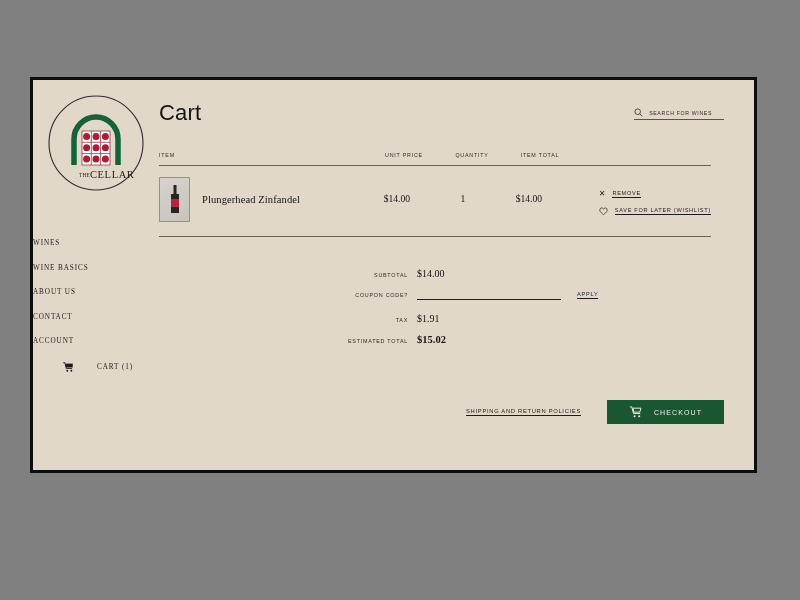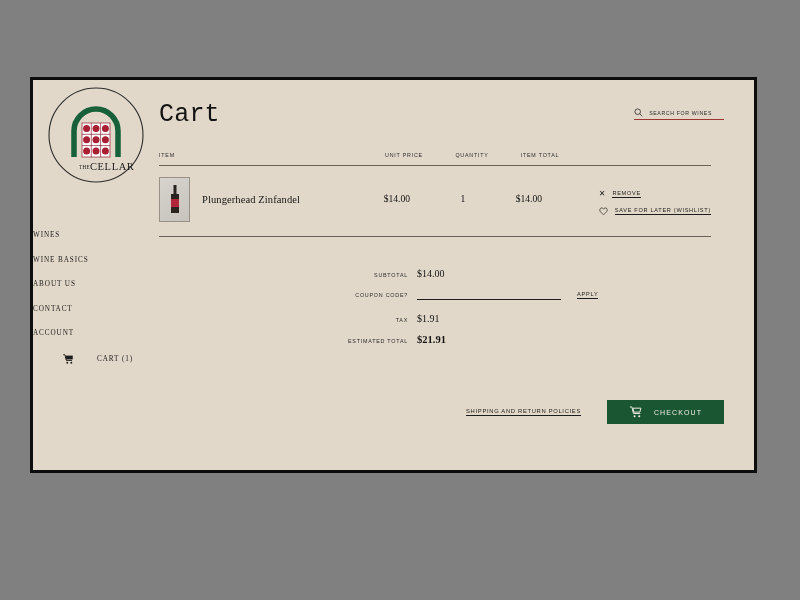--- a/index.html
+++ b/index.html
@@ -32,20 +32,21 @@
     height: 100%;
   }
 
   
   .left-col {
     position: absolute;
     left: 0;
     top: 0;
     width: 126px;
     height: 100%;
+    padding-top: 8px;
   }
 
   .logo-wrap {
     width: 104px;
     height: 104px;
     margin: 3px auto 0 auto;
     position: relative;
   }
 
   .nav {
@@ -87,22 +88,22 @@
   
   .head-row {
     position: relative;
     height: 64px;
   }
 
   .page-title {
     position: absolute;
     left: 0;
     top: 22px;
-    font-family: Liberation Mono, monospace;
-    font-size: 25px;
+    font-family: Liberation Sans, sans-serif;
+    font-size: 22px;
     color: #131313;
     letter-spacing: 0.2px;
     line-height: 1;
   }
 
   .search-box {
     position: absolute;
     right: 30px;
     top: 28px;
     display: flex;
@@ -478,21 +479,21 @@
           <div class="apply-link">Apply</div>
         </div>
 
         <div class="tot-row">
           <div class="tot-label">Tax</div>
           <div class="tot-value">$1.91</div>
         </div>
 
         <div class="tot-row">
           <div class="tot-label">Estimated Total</div>
-          <div class="tot-value strong">$21.91</div>
+          <div class="tot-value strong">$15.02</div>
         </div>
       </div>
 
       <div class="footer-actions">
         <div class="policy-link">Shipping and Return Policies</div>
 
         <button class="checkout-btn">
           <svg width="14" height="12" viewBox="0 0 22 20">
             <path d="M0.8 1.6 h3.3 l2.7 11 h11.4" fill="none" stroke="#f2efe9" stroke-width="1.6"></path>
             <path d="M6 3.6 h13.2 l-1.8 6.6 H7.4 Z" fill="none" stroke="#f2efe9" stroke-width="1.6"></path>

